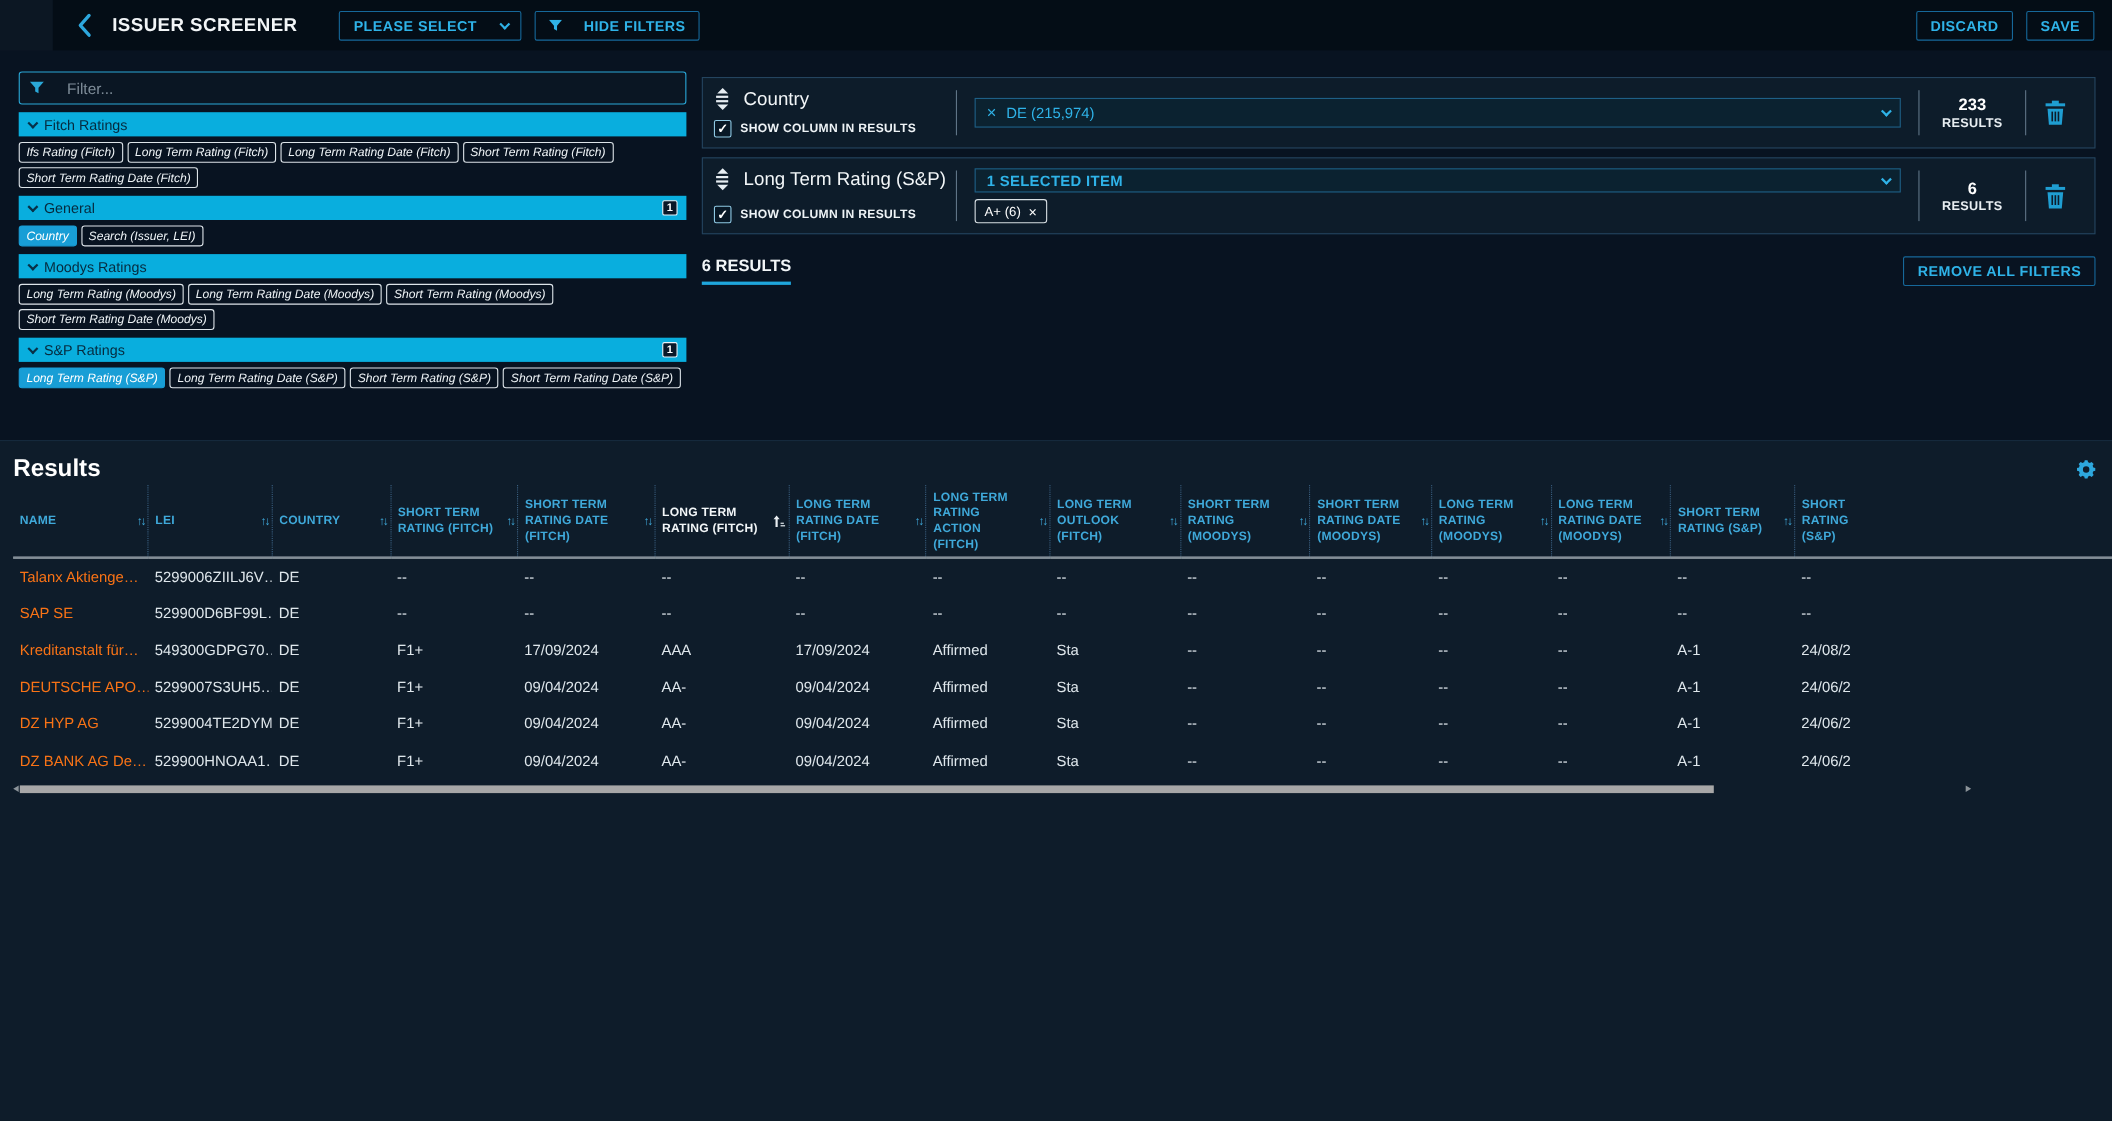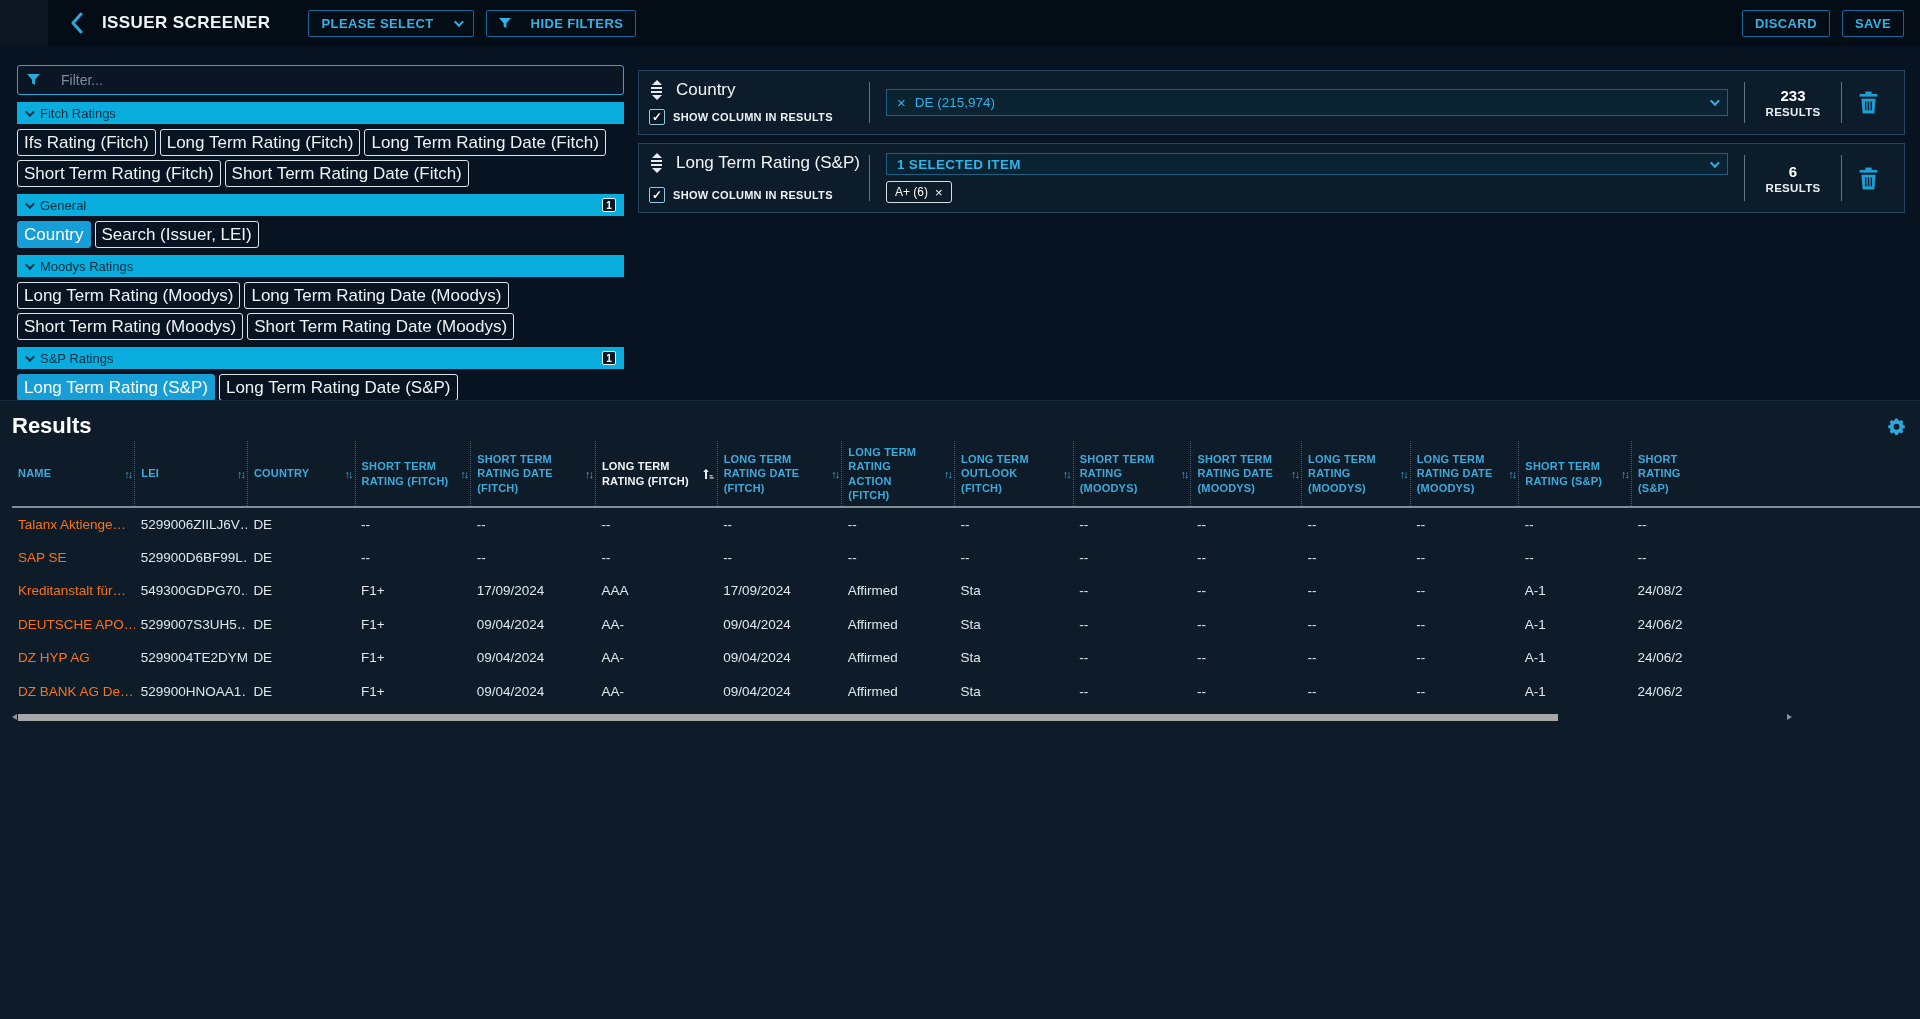--- a/index.html
+++ b/index.html
@@ -47,22 +47,23 @@
   }
   .fsection-header .sec-chev { width:7px; height:7px; border-right:2px solid #083047; border-bottom:2px solid #083047; transform:rotate(45deg) translateY(-2px); }
   .fsection-badge {
     margin-left:auto; width:14px; height:14px; background:#0a1929; color:#fff;
     border:1px solid #e8f2f8; font-size:10px; font-weight:700;
     display:grid; place-items:center; border-radius:2px;
   }
   .chips { margin-top:5px; display:flex; flex-wrap:wrap; gap:4px 4px; }
   .chip {
     display:inline-flex; align-items:center; border:1px solid #dde4e9; color:#eef3f6;
-    border-radius:3px; padding:2.5px 6px; font-size:17px; cursor:pointer; background:transparent;
+    border-radius:3px; padding:2.5px 6px; font-size:11px; cursor:pointer; background:transparent;
     white-space:nowrap;
+    font-style:italic;
   }
   .chip.selected { background:#189ed6; border-color:#189ed6; color:#fff; }
 
   
   .active-filters { position:absolute; left:638px; right:15px; top:24px; }
   .filter-card {
     background:#0d1c2a; border:1px solid #24445f; display:flex; align-items:stretch;
     padding:7px 10px; margin-bottom:8px;
   }
   .fc-left { width:220px; display:flex; flex-direction:column; justify-content:space-between; padding:2px 0; }
@@ -300,20 +301,26 @@
             <rect x="7" y="0.5" width="6" height="3" fill="#1f9ed2"></rect>
             <rect x="1.5" y="2.8" width="17" height="2.6" fill="#1f9ed2"></rect>
             <path d="M3.2 7.5h13.6L15.6 21.5H4.4L3.2 7.5z" fill="#1f9ed2"></path>
             <rect x="6.6" y="10" width="1.4" height="8.5" fill="#0d1c2a"></rect>
             <rect x="9.3" y="10" width="1.4" height="8.5" fill="#0d1c2a"></rect>
             <rect x="12" y="10" width="1.4" height="8.5" fill="#0d1c2a"></rect>
           </svg>
         </button>
       </div>
 
+      <div class="results-bar" style="position:static; margin-top:20px;">
+        <span class="results-tab">6 RESULTS</span>
+        <button class="btn-outline remove-all-btn">
+          <span>REMOVE ALL FILTERS</span>
+        </button>
+      </div>
     </section>
   </div>
 
   <section class="results-panel">
     <div class="results-header">
       <span class="results-title">Results</span>
       <button class="gear-btn">
         <svg width="19" height="19" viewBox="0 0 24 24">
           <path fill-rule="evenodd" fill="#2da7dd" d="M21.5 13.6v-3.2l-2.3-.6a7.4 7.4 0 0 0-.8-2l1.2-2.1-2.3-2.3-2.1 1.2a7.4 7.4 0 0 0-2-.8L12.6 1.5H9.4l-.6 2.3a7.4 7.4 0 0 0-2 .8L4.7 3.4 2.4 5.7l1.2 2.1a7.4 7.4 0 0 0-.8 2l-2.3.6v3.2l2.3.6c.2.7.5 1.4.8 2l-1.2 2.1 2.3 2.3 2.1-1.2c.6.4 1.3.6 2 .8l.6 2.3h3.2l.6-2.3c.7-.2 1.4-.5 2-.8l2.1 1.2 2.3-2.3-1.2-2.1c.4-.6.6-1.3.8-2l2.3-.6zM11 15.7a3.7 3.7 0 1 1 0-7.4 3.7 3.7 0 0 1 0 7.4z" transform="translate(1,0.3)"></path>
         </svg>

